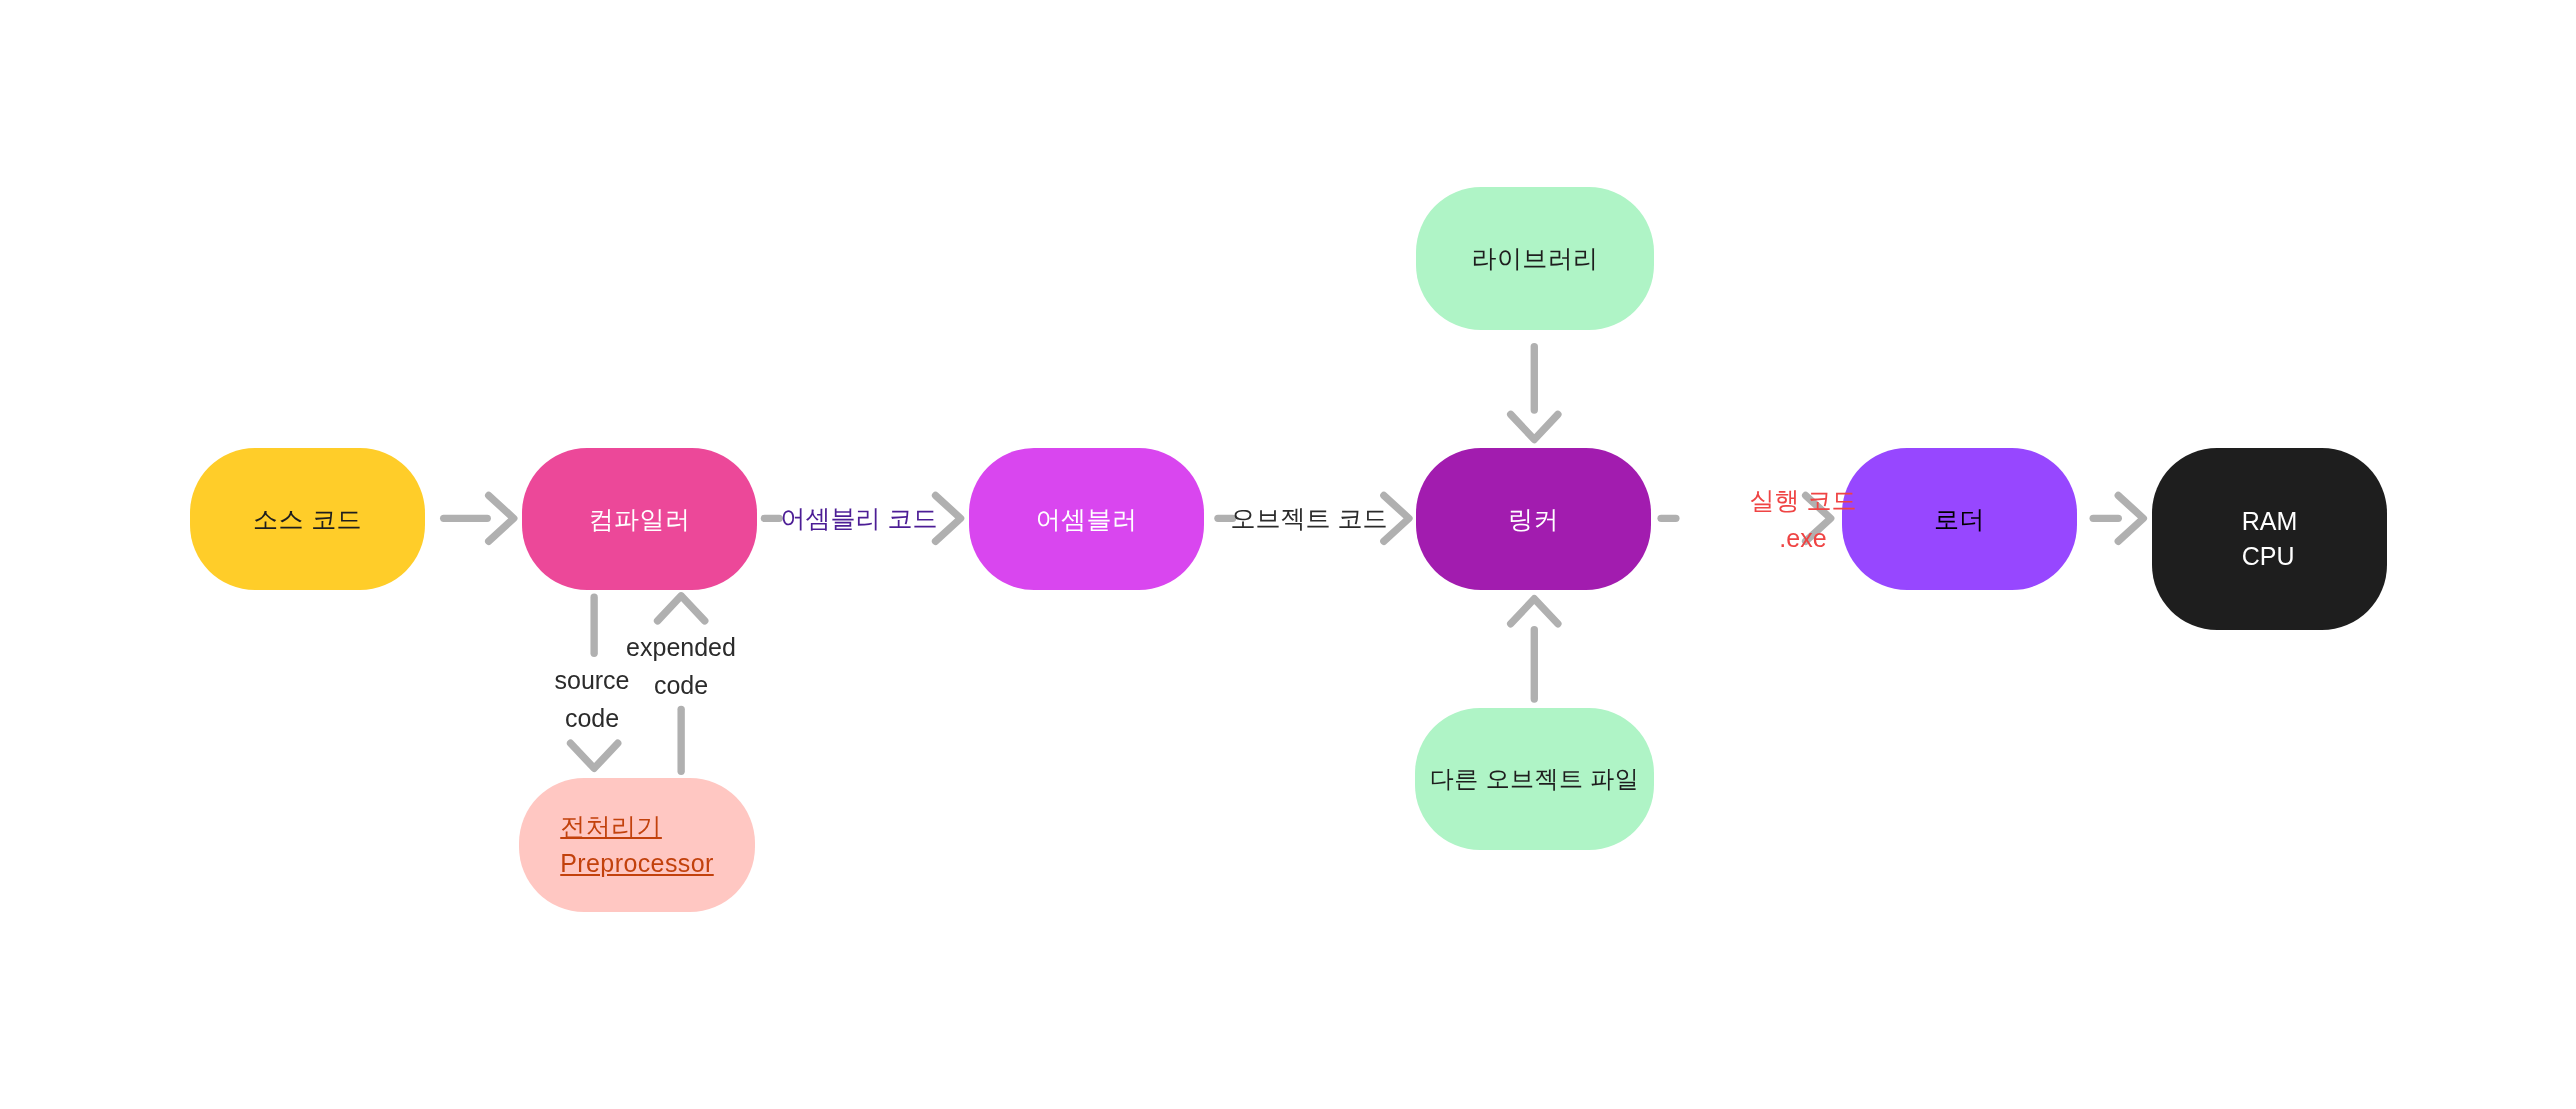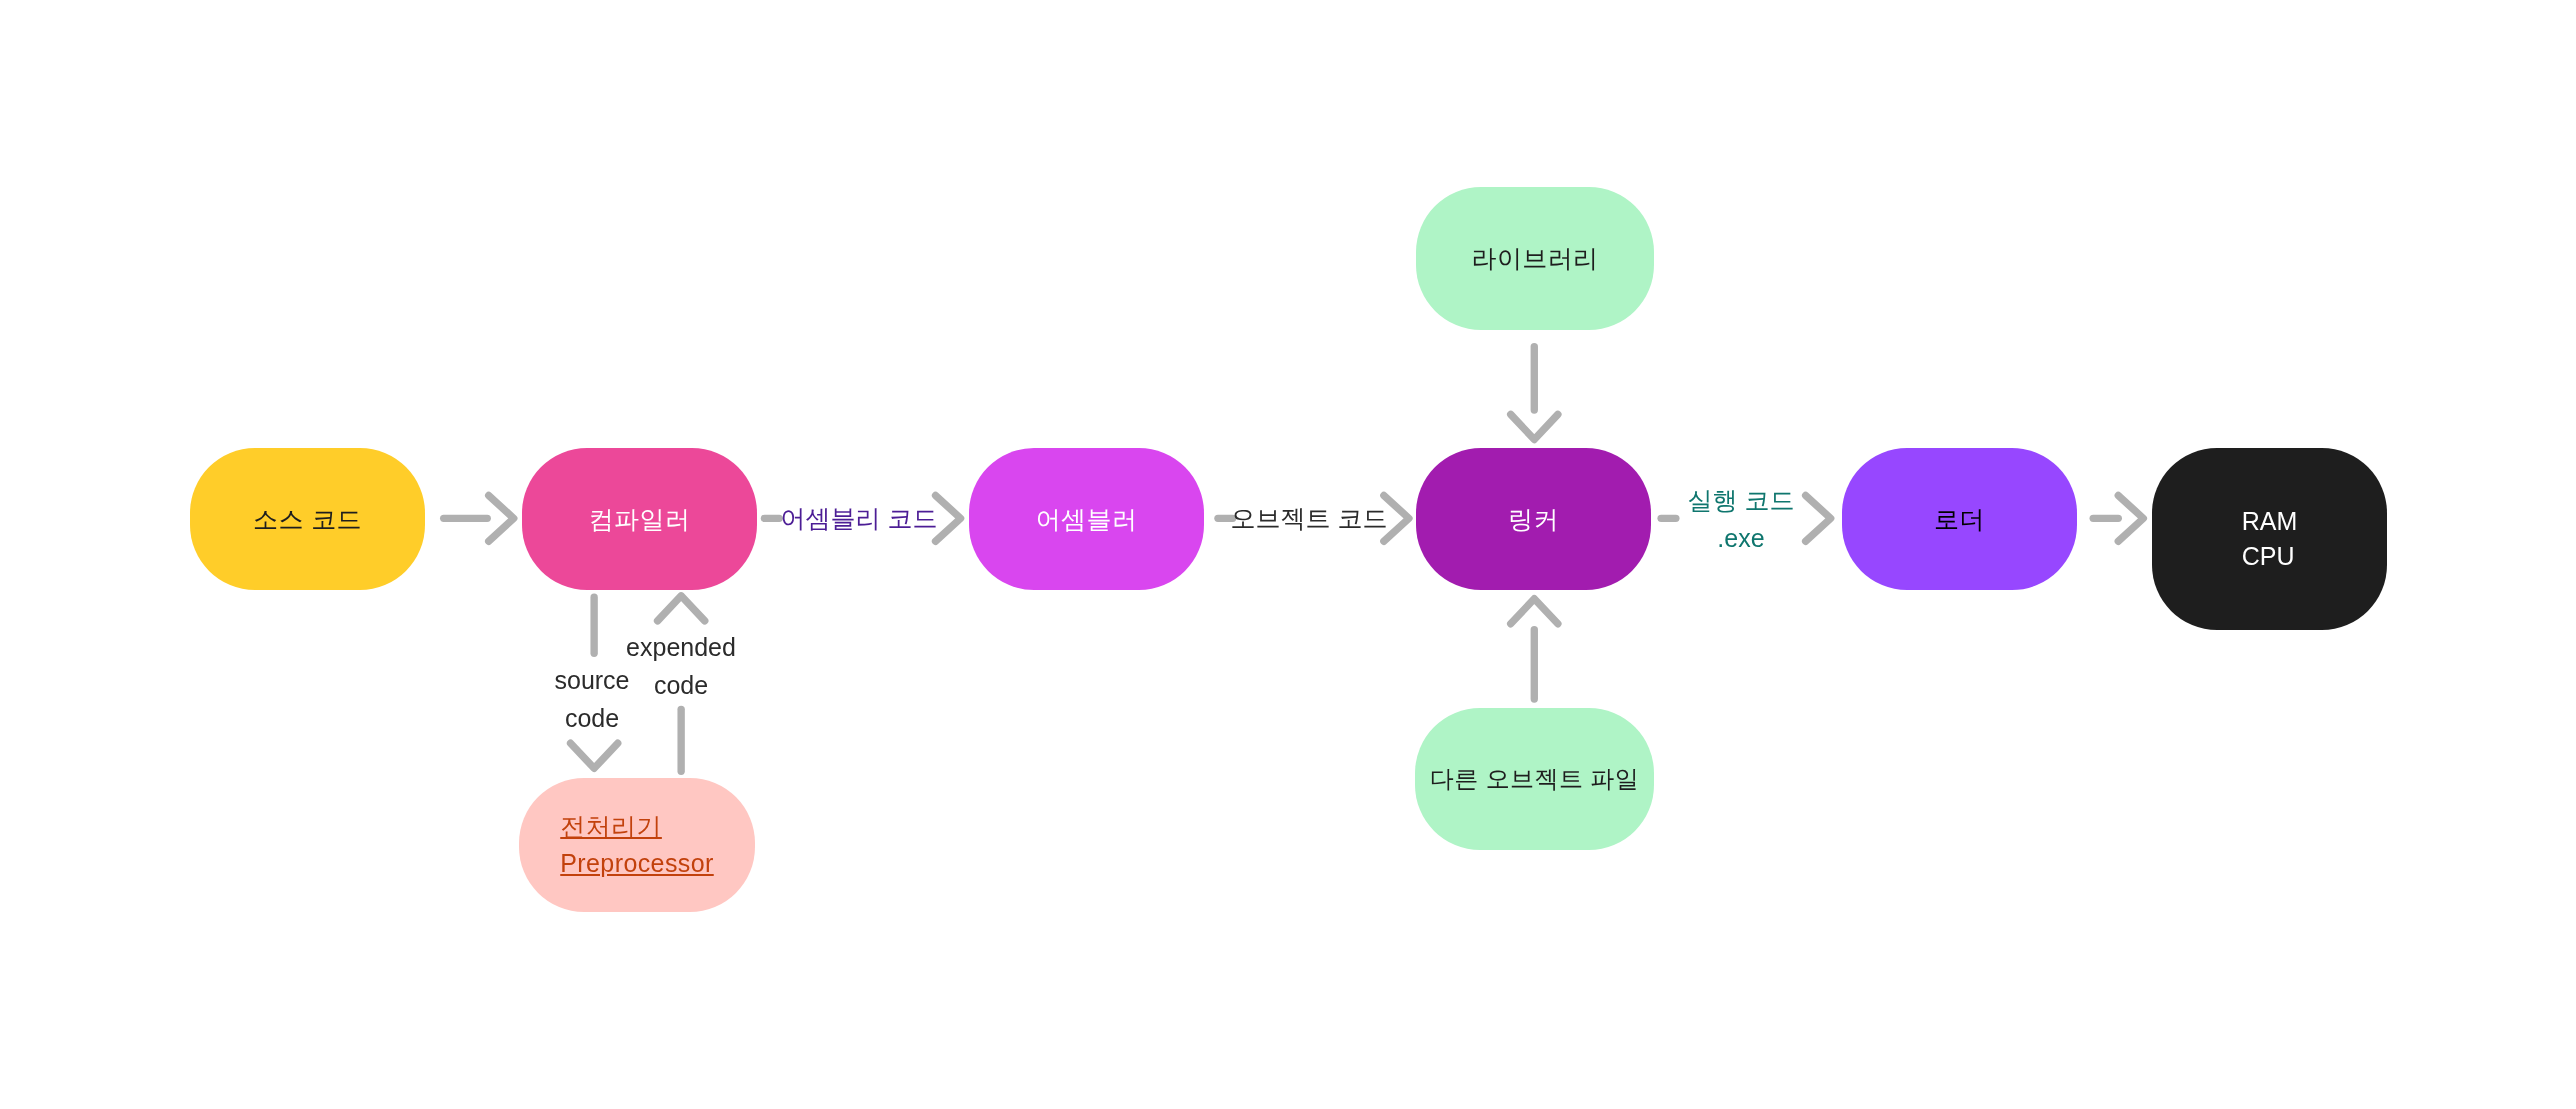--- a/index.html
+++ b/index.html
@@ -117,21 +117,21 @@
 
   <div class="node" style="left: 1415px; top: 708px; width: 239px; height: 142px; font-size: 24px; background: rgb(175, 244, 198); color: rgb(30, 30, 30);">다른 오브젝트 파일</div>
 
   <div class="node" style="left: 519px; top: 778px; width: 236px; height: 134px; line-height: 1.5; background: rgb(255, 199, 194); color: #c2410c; text-decoration: underline;">전처리기
 Preprocessor</div>
 
   <div class="edge-label" style="left: 859px; top: 519px; color: #4c1d95;">어셈블리 코드</div>
 
   <div class="edge-label" style="left: 1309px; top: 519px; color: rgb(43, 43, 43);">오브젝트 코드</div>
 
-  <div class="edge-label" style="left: 1741px; top: 519px; color: #0f766e;">실행 코드
+  <div class="edge-label" style="left: 1803px; top: 519px; color: #ef4444;">실행 코드
 .exe</div>
 
   <div class="edge-label" style="left: 592px; top: 699px; color: rgb(43, 43, 43);">source
 code</div>
 
   <div class="edge-label" style="left: 681px; top: 666px; color: rgb(43, 43, 43);">expended
 code</div>
 
 </div>
 

